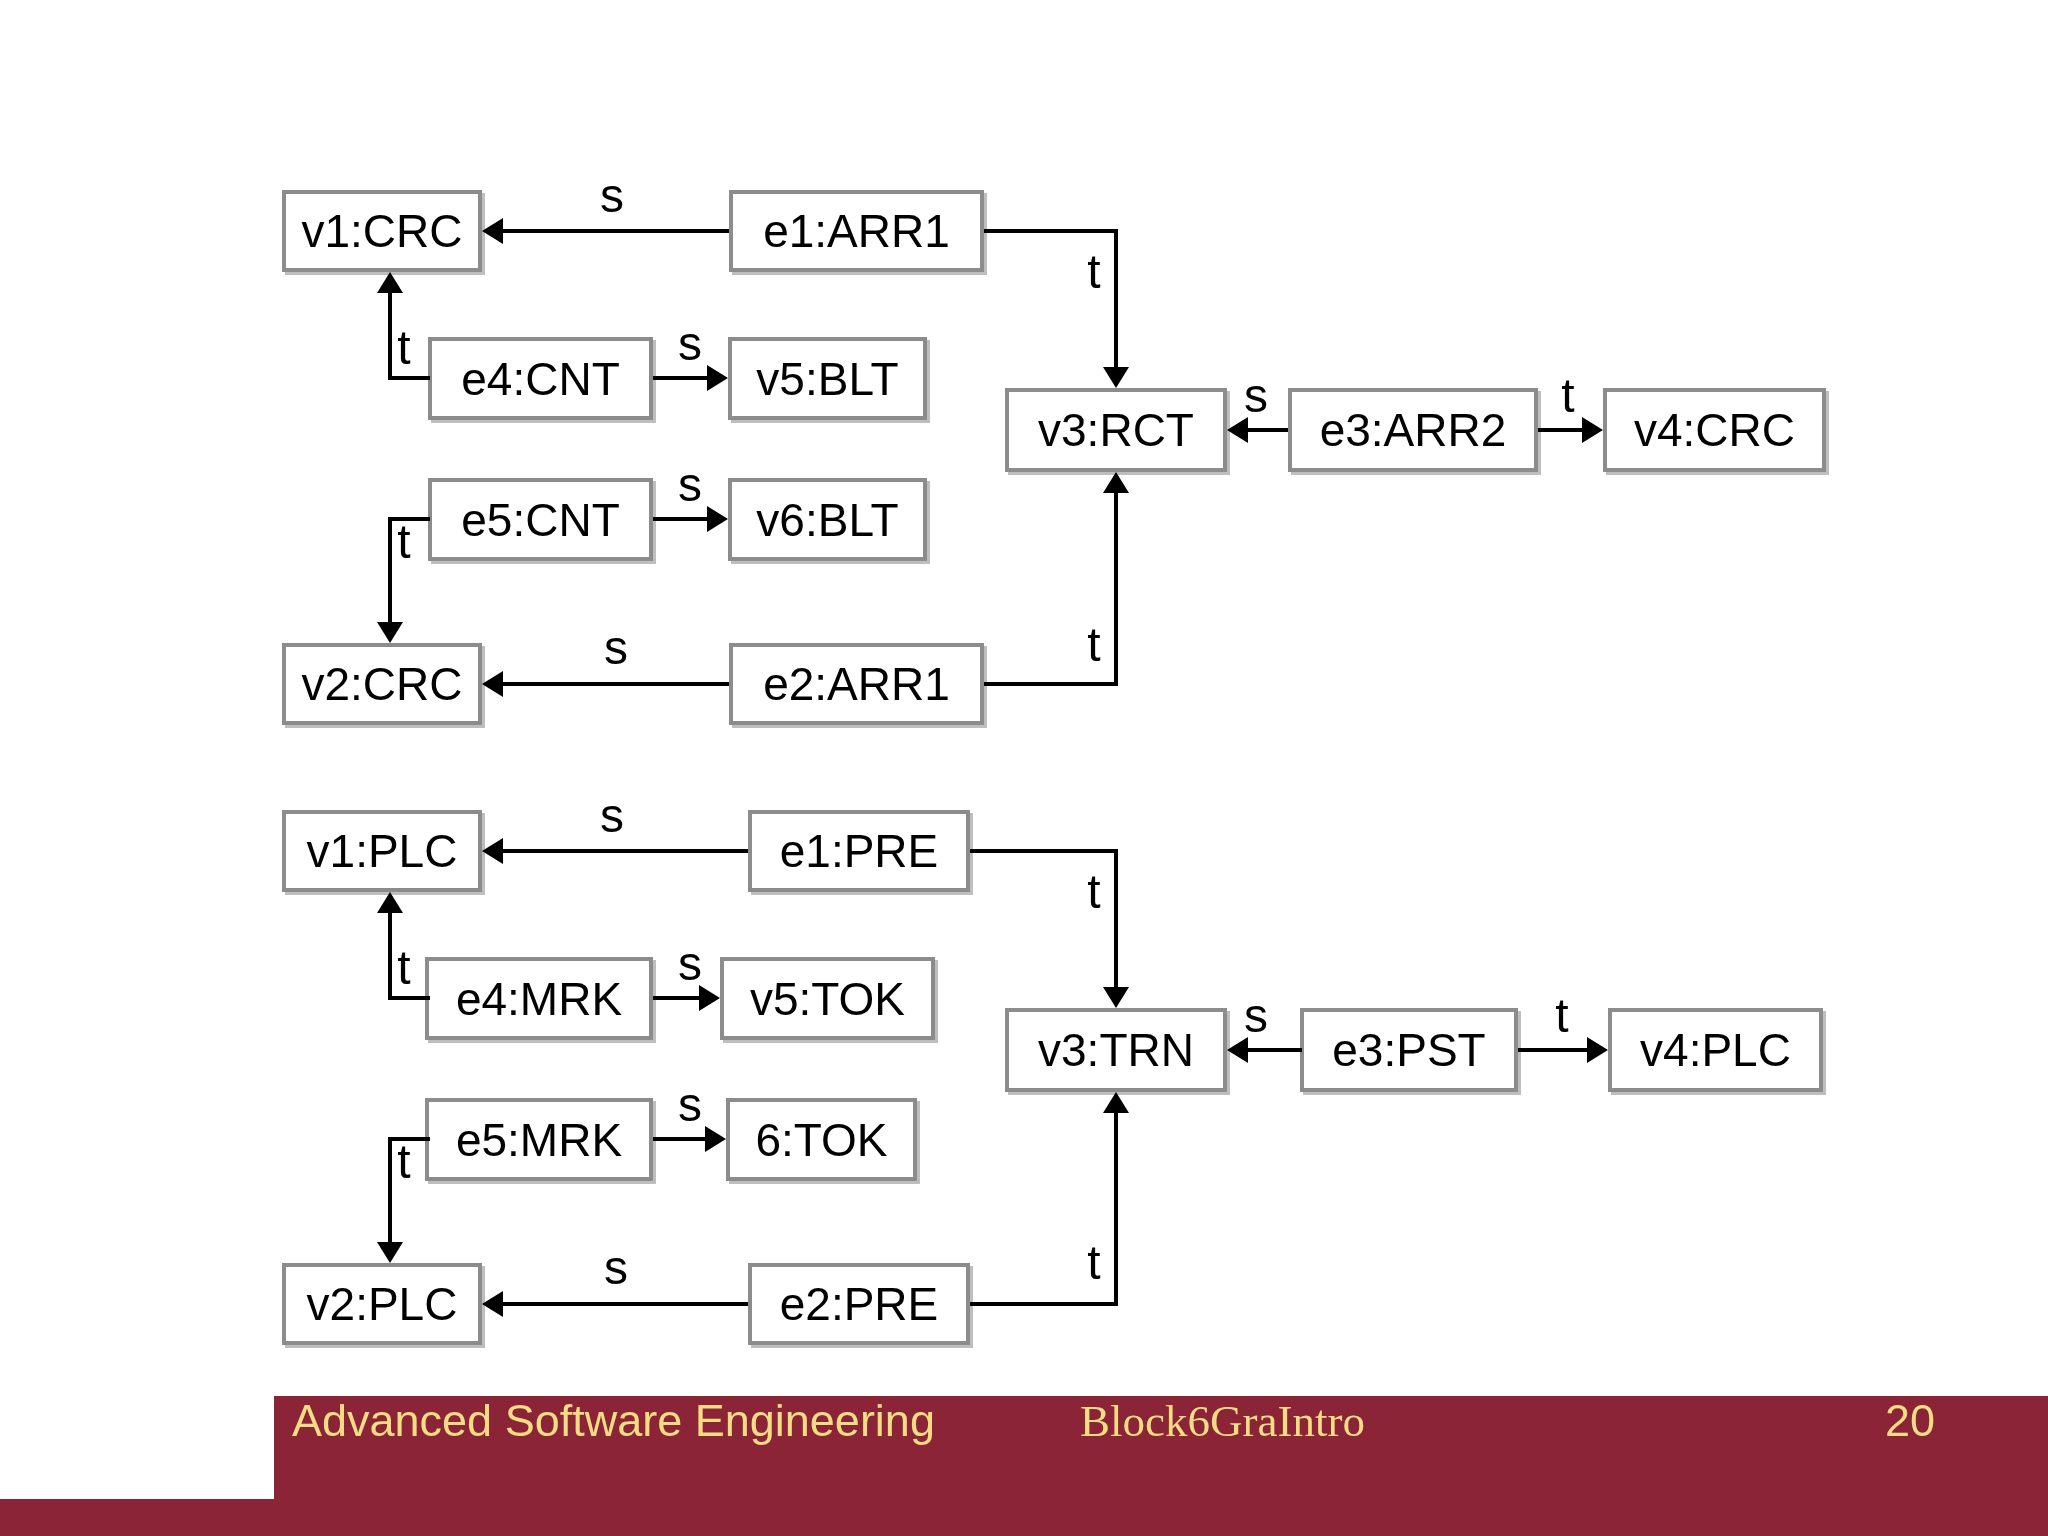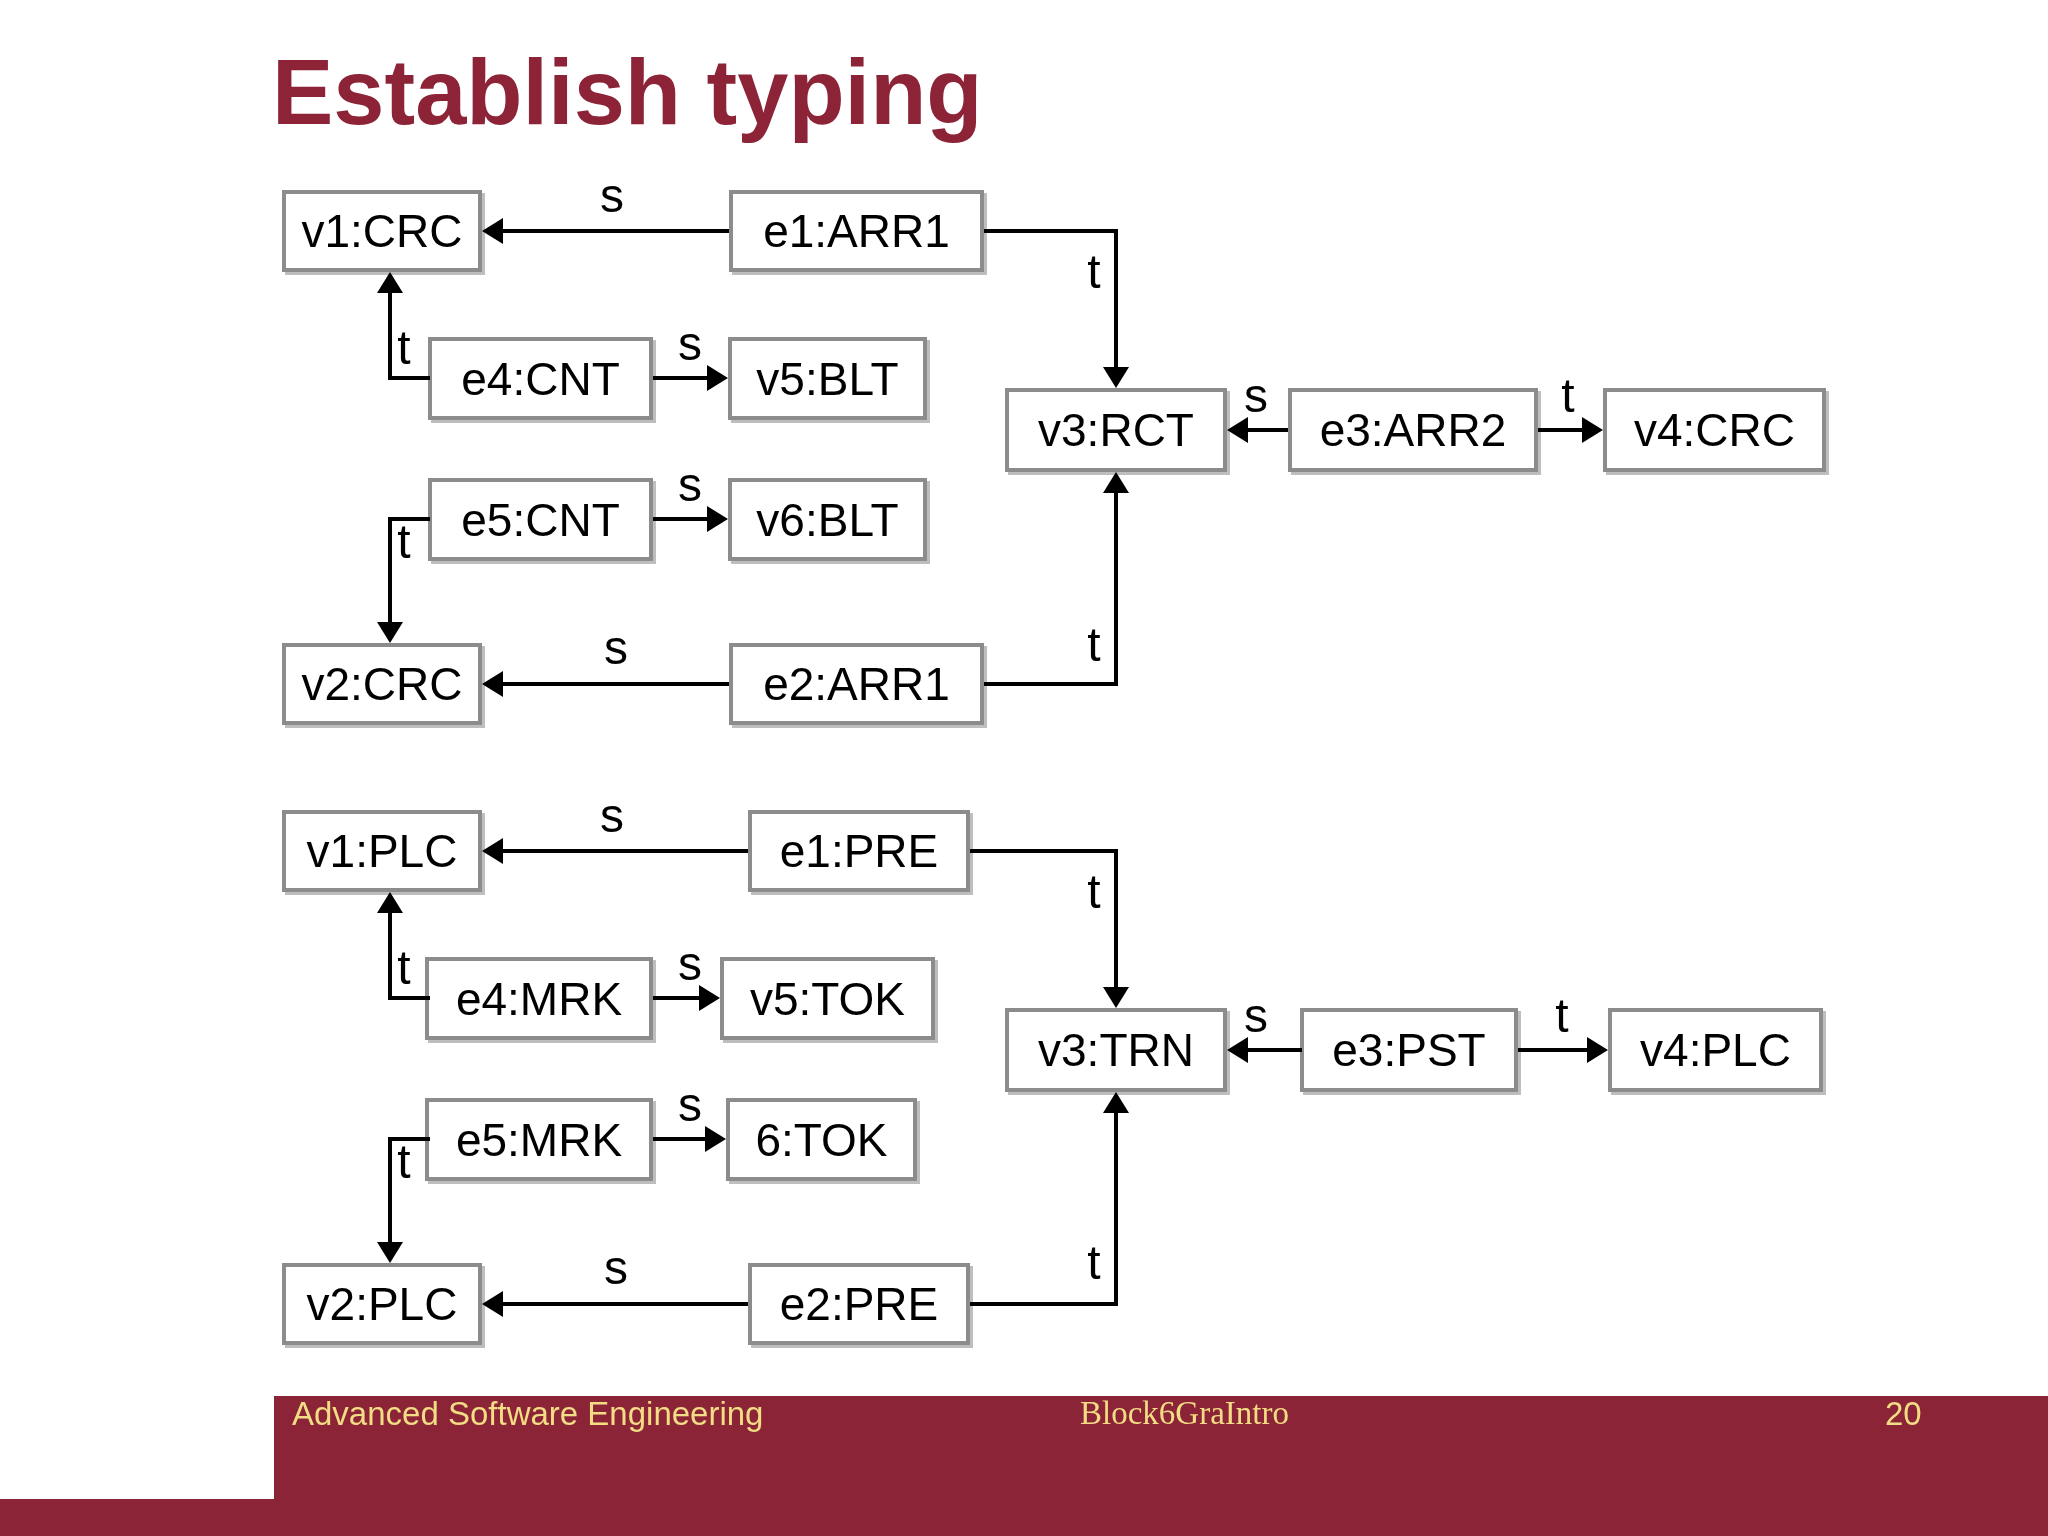--- a/index.html
+++ b/index.html
@@ -29,31 +29,30 @@
   .head-up    { border-left:13px solid transparent; border-right:13px solid transparent; border-bottom:21px solid #000; }
   .head-down  { border-left:13px solid transparent; border-right:13px solid transparent; border-top:21px solid #000; }
   .edge-label {
     position:absolute; width:48px; text-align:center;
     font-size:48px; line-height:56px; color:#000;
   }
   .footer-bar-main  { position:absolute; left:274px; top:1396px; width:1774px; height:103px; background:#8B2437; }
   .footer-bar-lower { position:absolute; left:0px;  top:1499px; width:2048px; height:37px;  background:#8B2437; }
   .footer-text {
     position:absolute; top:1394px; color:#F2DC84;
-    font-size:33px; line-height:1.2; white-space:nowrap;
+    font-size:45px; line-height:1.2; white-space:nowrap;
   }
   .footer-left   { left:292px;  }
   .footer-center { left:1080px;font-family:Liberation Serif, serif; }
   .footer-right  { left:1885px; }
 </style>
 </head>
 <body>
 
 <div class="slide">
-  <div class="page-title">Establish typing</div>
 
   <div class="diagram">
       <div class="node" style="left: 282px; top: 190px; width: 200px; height: 82px;">
         <span>v1:</span>
         <span class="typ-italic">CRC</span>
       </div>
       <div class="node" style="left: 729px; top: 190px; width: 255px; height: 82px;">
         <span>e1:</span>
         <span>ARR1</span>
       </div>

